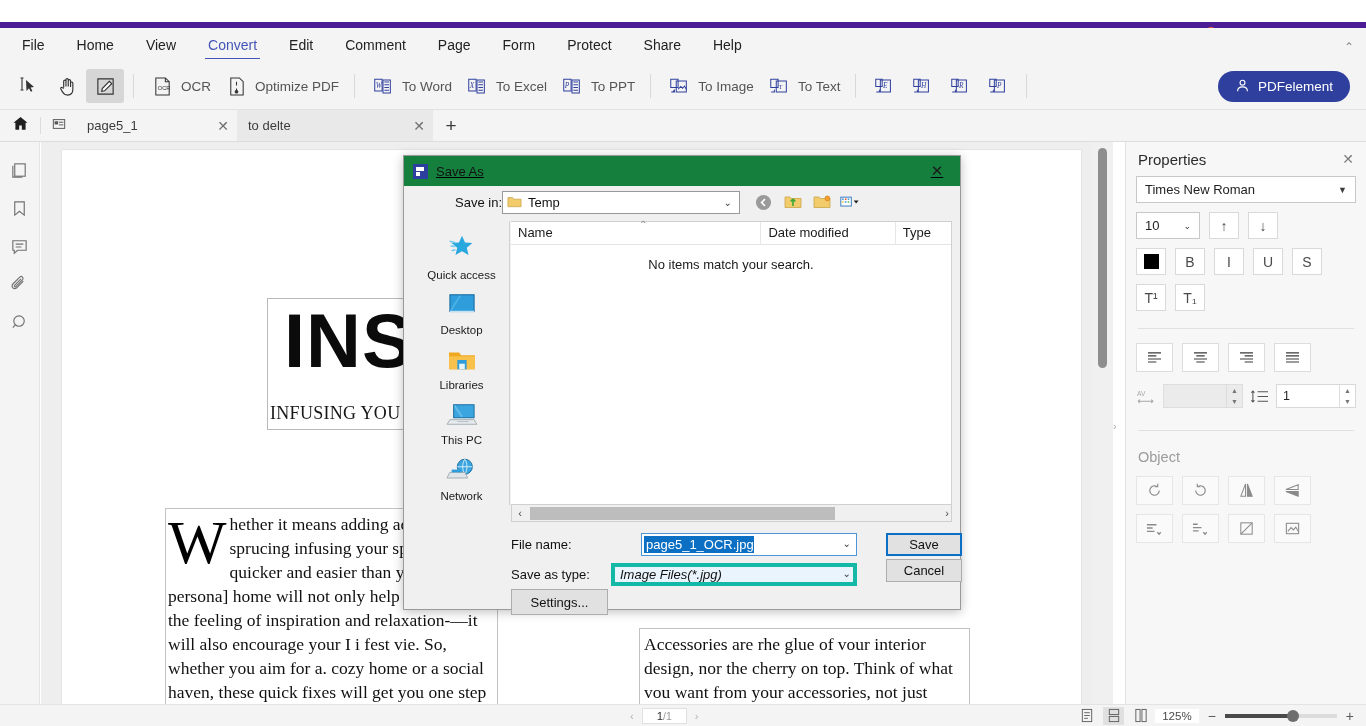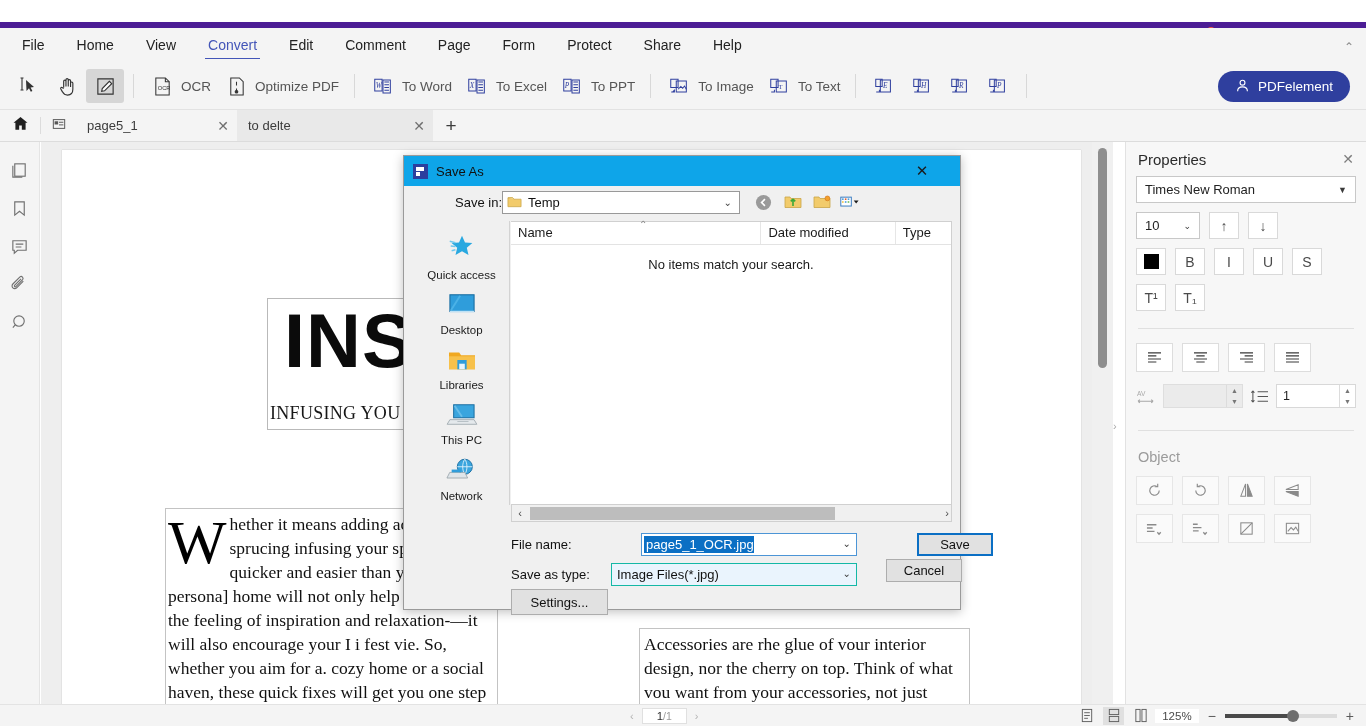--- a/index.html
+++ b/index.html
@@ -229,22 +229,23 @@
            border-radius: 50%; background: #6e6e6e; }
   .zsign { color: #5a5a5a; font-size: 14px; }
 
   
   .dialog {
     position: absolute; left: 403px; top: 155px; width: 558px; height: 455px;
     background: #f0f0f0; border: 1px solid #9a9a9a;
     box-shadow: 0 2px 10px rgba(0,0,0,.25); z-index: 50;
   }
   .dlg-title {
-    height: 30px; display: flex; align-items: center; padding: 0 23px 0 9px;
-    background: #0ea5e9;
+    height: 30px; display: flex; align-items: center; padding: 0 8px 0 9px;
+    background: #15803d;
+    text-decoration: underline;
   }
   .dlg-ico { width: 15px; height: 15px; background: #2c3e9e; position: relative; margin-right: 8px; }
   .dlg-ico::after { content: ""; position: absolute; left: 3px; top: 3px; width: 8px; height: 4px; background: #fff; }
   .dlg-ico::before { content: ""; position: absolute; left: 3px; top: 8px; width: 4px; height: 4px; background: #fff; }
   .dlg-title-txt { font-size: 13px; color: #111; }
   .dlg-x { margin-left: auto; width: 30px; height: 26px; display:flex; align-items:center;
            justify-content:center; color: #1a1a1a; font-size: 15px; }
   .savein-row { display: flex; align-items: center; height: 32px; padding: 0 10px 0 0; }
   .savein-lbl { width: 98px; text-align: right; font-size: 13px; color: #111; }
   .combo {
@@ -289,29 +290,29 @@
   .field-row { display: flex; align-items: center; margin-bottom: 7px; }
   .field-lbl { width: 100px; font-size: 13px; color: #111; }
   .field-combo { width: 246px; position: relative; }
   .fn-input {
     height: 23px; border: 1px solid #4c95d6; background: #fff; display: flex; align-items: center;
     padding-left: 2px; font-size: 13px; margin-left: 30px;
   }
   .fn-sel { background: #0b6fc4; color: #fff; padding: 1px 0 1px 2px; }
   .fn-caret { position: absolute; right: 6px; top: 5px; font-size: 10px; color: #3a3a3a; }
   .type-combo {
-    height: 23px; border: 1px solid #14b8a6; background: #eaf4fd;
-    display: flex; align-items: center; padding-left: 5px; font-size: 13px; color: #111;
+    height: 23px; border: 4px solid #14b8a6; background: #eaf4fd;
+    display: flex; align-items: center; padding-left: 5px; font-size: 13px; color: #111; font-style: italic;
   }
   .dlg-btn {
     position: absolute; width: 76px; height: 23px; font-size: 13px; color: #111;
     display: flex; align-items: center; justify-content: center;
     background: #e1e1e1; border: 1px solid #adadad;
   }
-  .dlg-btn.primary { border: 2px solid #0b6fc4; margin-left: 31px; }
+  .dlg-btn.primary { border: 2px solid #0b6fc4; }
   .btn-save { left: 375px; top: 0px; }
   .btn-cancel { left: 375px; top: 26px; }
   .btn-settings {
     position: absolute; left: 97px; top: 368px; width: 97px; height: 26px;
     background: #e1e1e1; border: 1px solid #adadad; font-size: 13px; color: #111;
     display: flex; align-items: center; justify-content: center;
   }
 </style>
 </head>
 <body>

